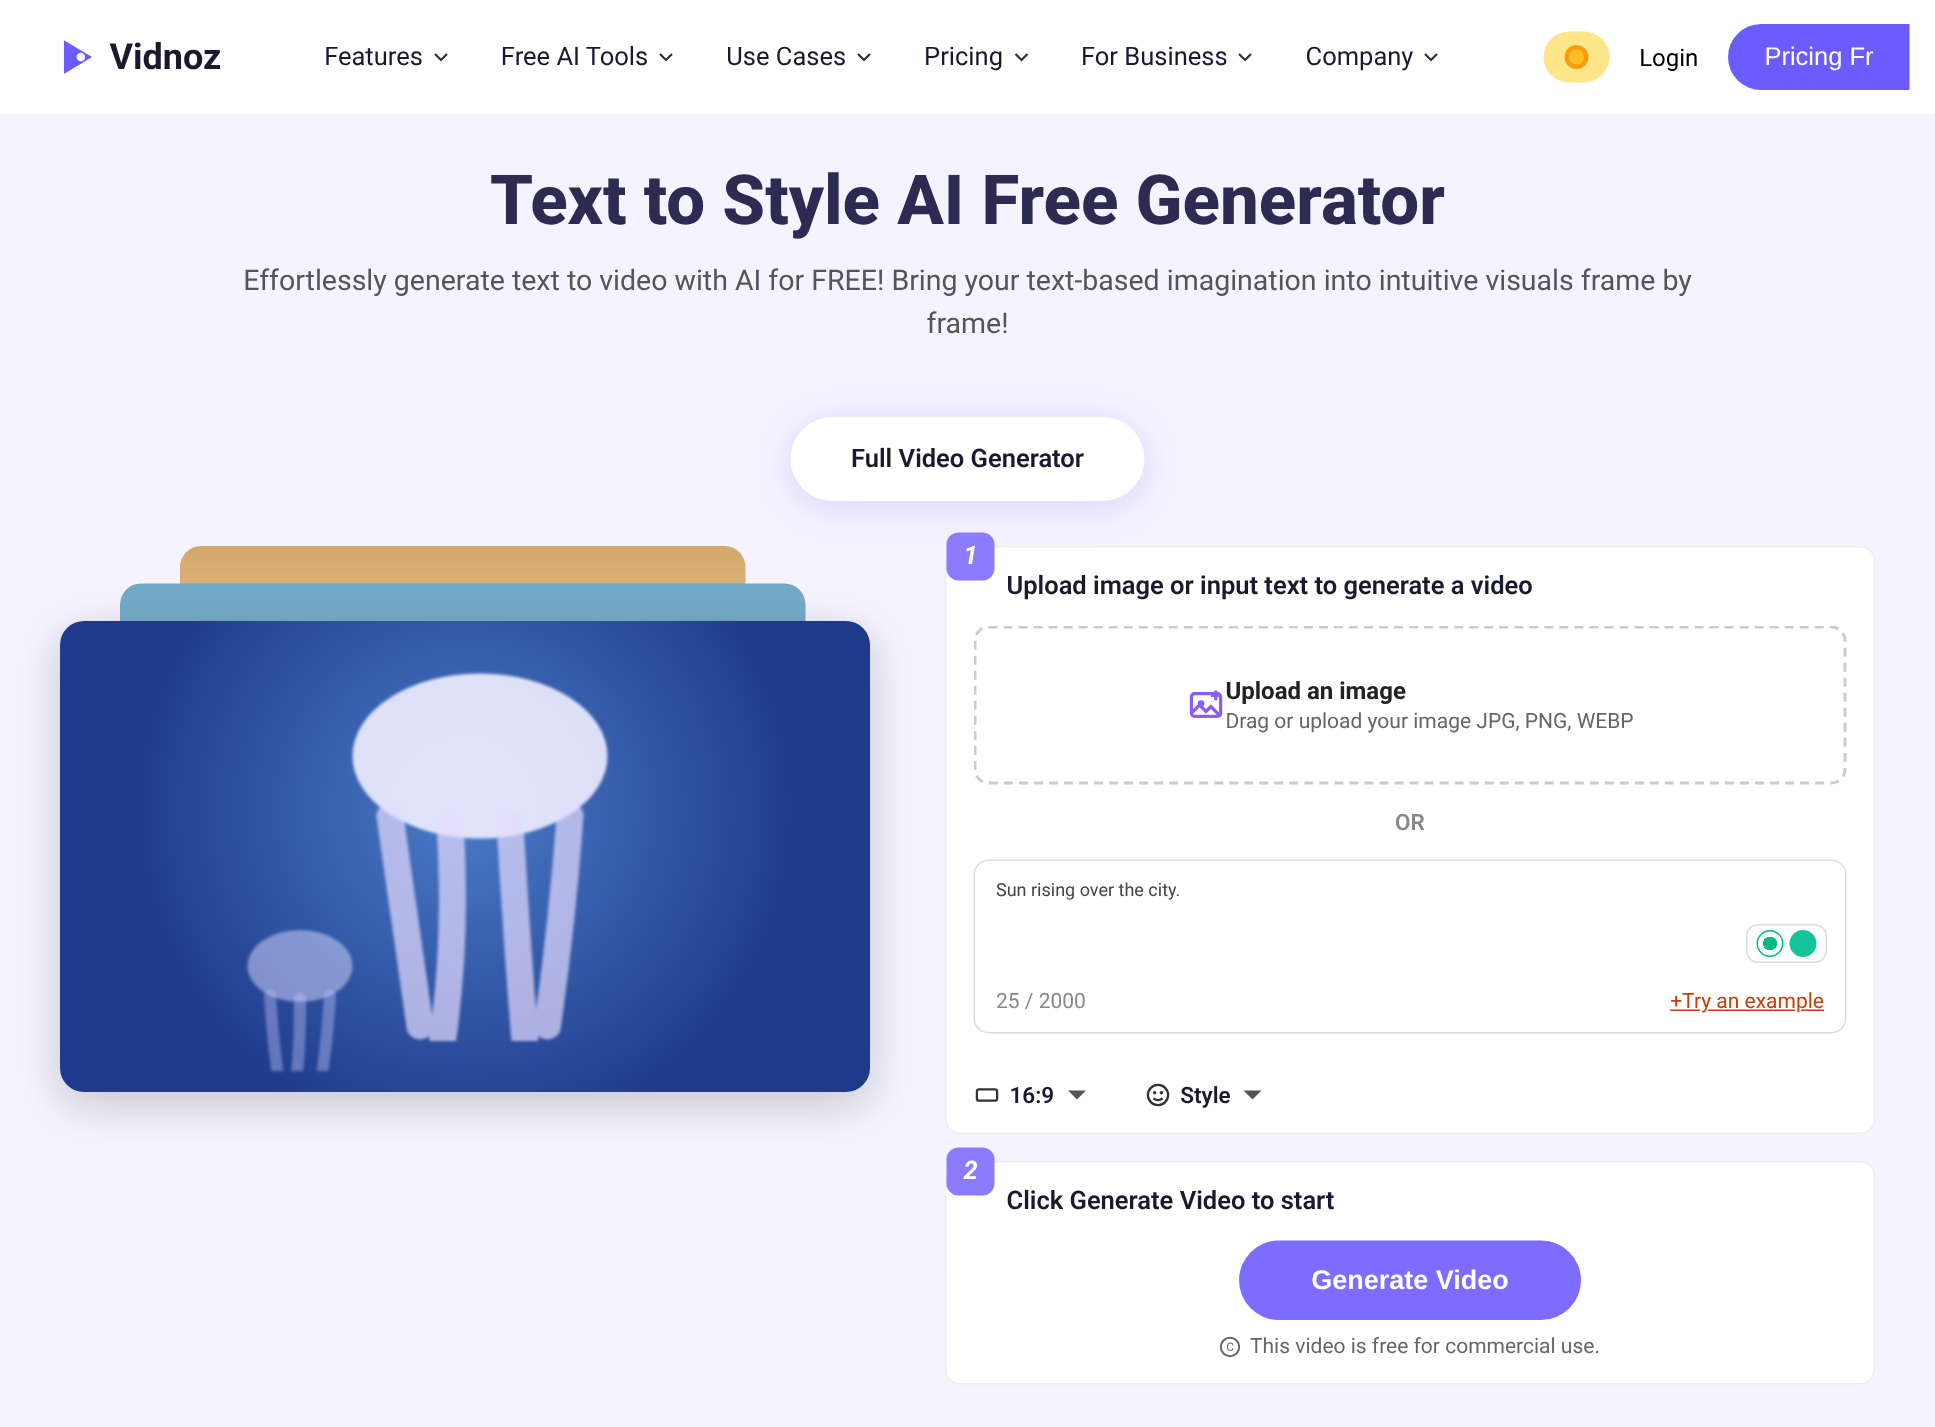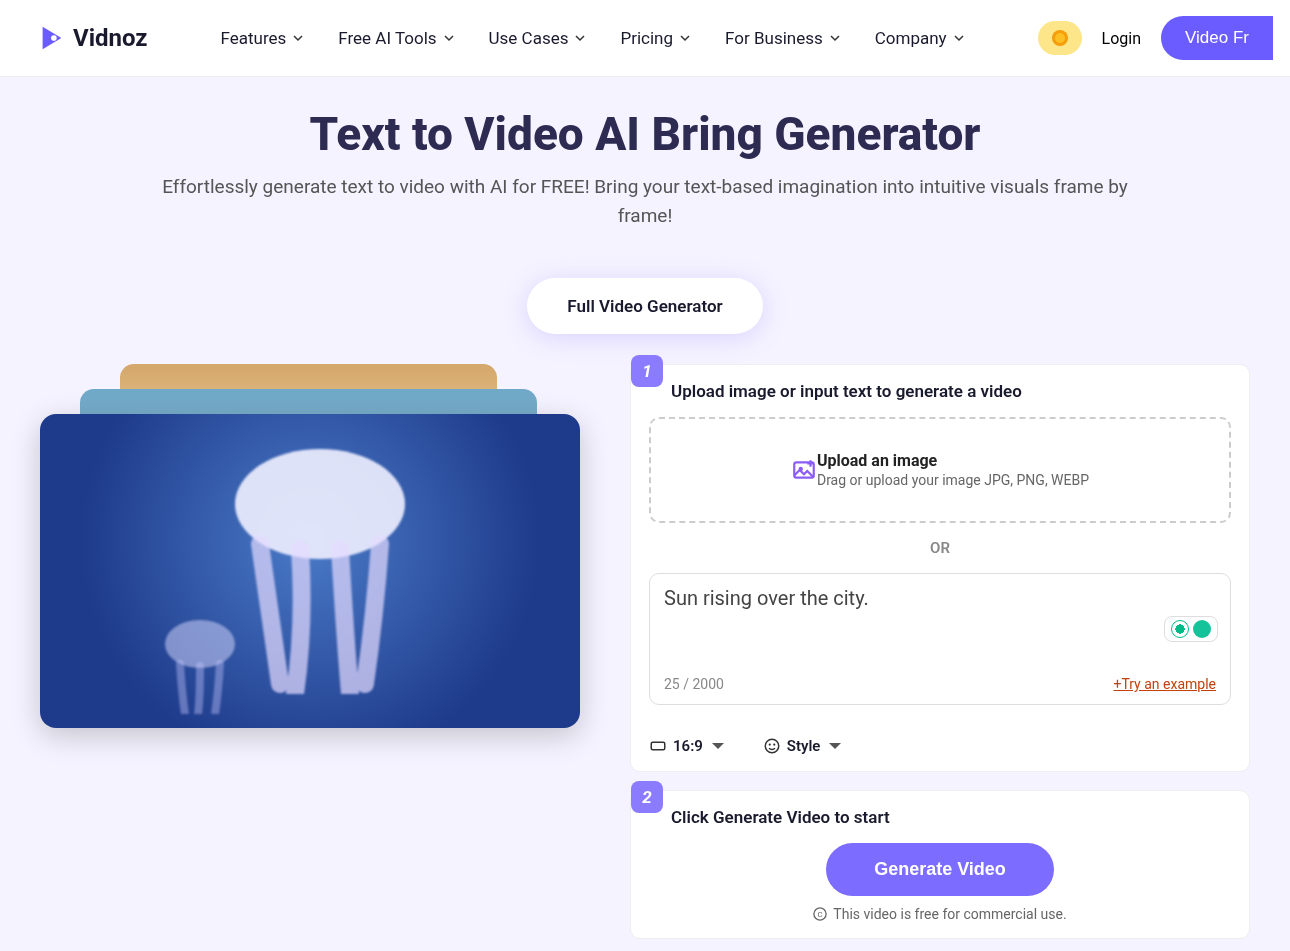--- a/index.html
+++ b/index.html
@@ -48,22 +48,22 @@
 .upload-icon { color: #8b5cf6; }
 .upload-text strong { display: block; font-size: 16px; font-weight: 700; color: #222; }
 .upload-text span { font-size: 14px; color: #666; }
 
 .or-row { display: flex; align-items: center; gap: 16px; margin: 16px 0; color: #888; }
 .or-row hr { flex: 1; border: none; border-top: 1px solid #ddd; max-width: 40px; }
 .or-row span { font-size: 15px; font-weight: 600; }
 .or-wrap { display: flex; justify-content: center; }
 
 .text-box { border: 1px solid #ddd; border-radius: 10px; padding: 12px 14px; position: relative; }
-.text-box textarea { width: 100%; border: none; resize: none; font-size: 20px; color: #444; outline: none; min-height: 70px; font-family: inherit; background: transparent; }
-.text-footer { display: flex; justify-content: space-between; align-items: center; margin-top: 16px; font-size: 14px; }
+.text-box textarea { width: 100%; border: none; resize: none; font-size: 12px; color: #444; outline: none; min-height: 70px; font-family: inherit; background: transparent; }
+.text-footer { display: flex; justify-content: space-between; align-items: center; margin-top: 0; font-size: 14px; }
 .char-count { color: #888; }
 .try-example { color: #c2410c; text-decoration: underline; cursor: pointer; }
 .ext-icons { position: absolute; right: 12px; top: 42px; display: flex; gap: 4px; background: #fff; border: 1px solid #ddd; border-radius: 8px; padding: 3px 6px; }
 .ext-icons span { width: 18px; height: 18px; border-radius: 50%; display: inline-block; }
 
 .options { display: flex; gap: 36px; margin-top: 32px; }
 .opt { display: flex; align-items: center; gap: 6px; font-size: 15px; font-weight: 600; cursor: pointer; }
 .opt svg { width: 18px; height: 18px; }
 .chev { width: 10px; height: 10px; }
 
@@ -120,26 +120,26 @@
       </div>
   </div>
   <div class="header-right">
     <div class="coin-btn">
       <svg width="20" height="20" viewBox="0 0 20 20">
           <circle cx="10" cy="10" r="8" fill="#f59e0b"></circle>
           <circle cx="10" cy="10" r="5" fill="#fbbf24"></circle>
         </svg>
     </div>
     <span class="login-link">Login</span>
-    <button class="create-btn">Video Fr</button>
+    <button class="create-btn">Pricing Fr</button>
   </div>
 </div>
 
 <div class="hero">
-  <h1 class="hero-title">Text to Video AI Bring Generator</h1>
+  <h1 class="hero-title">Text to Style AI Free Generator</h1>
   <p class="hero-sub">Effortlessly generate text to video with AI for FREE! Bring your text-based imagination into intuitive visuals frame by frame!</p>
 </div>
 
 <div class="tabs-wrap">
   <div class="tabs">
     <div class="tab">Full Video Generator</div>
   </div>
 </div>
 
 <div class="main">

